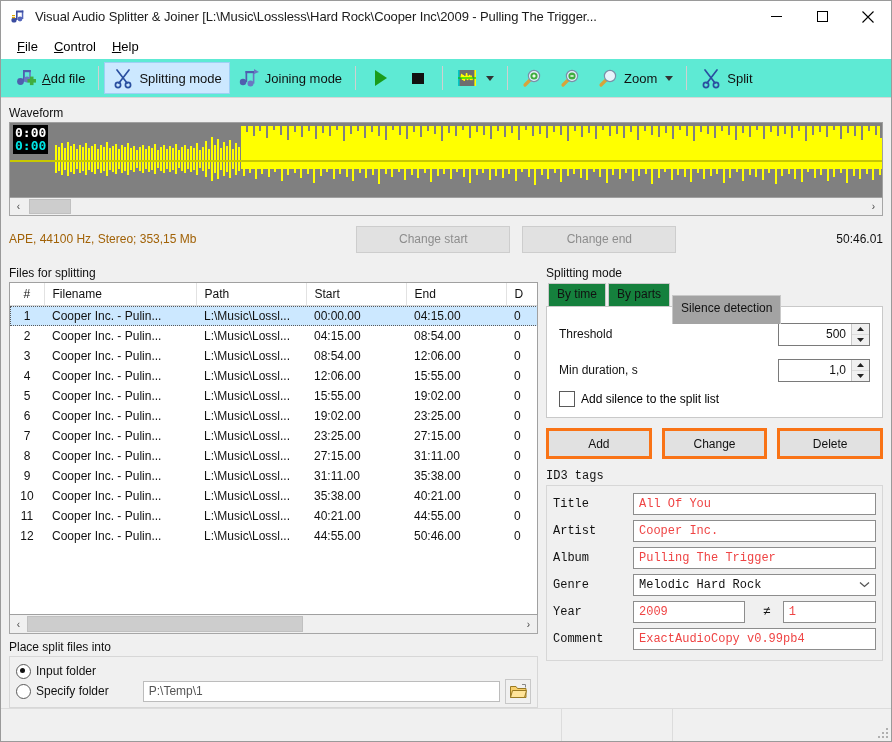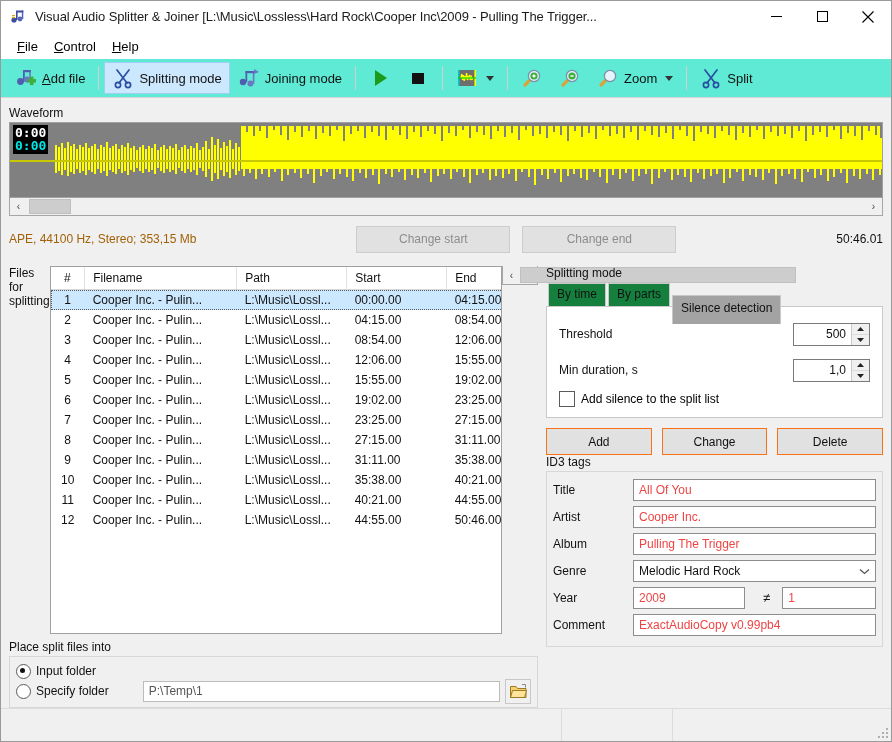--- a/index.html
+++ b/index.html
@@ -203,21 +203,21 @@
     flex: 1 1 auto;
     display: flex;
     padding: 10px 8px 0 8px;
     gap: 8px;
     min-height: 0;
   }
   .col-left { width: 529px; flex: 0 0 auto; display:flex; flex-direction:column; min-height:0;}
   .col-right { flex: 1 1 auto; display:flex; flex-direction:column; min-height:0;}
 
   
-  .files-group { position: relative; flex: 1 1 auto; display:flex; flex-direction:row; min-height:0;}
+  .files-group { position: relative; flex: 1 1 auto; display:flex; flex-direction:column; min-height:0;}
   .files-legend {
     font-size: 12px; color: #111; padding-bottom: 2px;
   }
   .table-wrap {
     border: 1px solid #a0a0a0;
     background: #fff;
     flex: 1 1 auto;
     overflow: hidden;
     display: flex; flex-direction: column;
     min-height: 0;
@@ -344,21 +344,21 @@
     background: #ffffff;
     padding: 12px 12px 10px 12px;
     position: relative;
     top: -1px;
     height: 112px;
     box-sizing: border-box;
   }
   .field-row { display:flex; align-items:center; height: 30px; margin-bottom: 6px; }
   .field-label { font-size:12px; color:#111; flex: 1 1 auto; }
   .spin {
-    width: 77px; height: 23px;
+    width: 92px; height: 23px;
     border: 1px solid #7a7a7a;
     background: #fff;
     display:flex; align-items:stretch;
     flex: 0 0 auto;
     box-sizing: border-box;
   }
   .spin-val {
     flex: 1 1 auto;
     text-align: right;
     font-size: 12px;
@@ -383,27 +383,27 @@
     border:1px solid #5a5a5a; background:#fff;
     flex:0 0 auto;
   }
   .acd-row {
     display:flex; gap:10px; margin-top:9px;
   }
   .acd-btn {
     flex: 1 1 33%;
     height: 25px;
     background:#e1e1e1;
-    border:1px solid #f97316;
+    border:3px solid #f97316;
     font-size:12px; color:#111;
     display:flex; align-items:center; justify-content:center;
   }
 
   
-  .id3-group { position:relative; flex: 1 1 auto; }
+  .id3-group { position:relative; margin-top: 10px; flex: 1 1 auto; font-family: Liberation Mono, monospace; }
   .id3-legend { font-size:12px; color:#111; padding-bottom:2px;}
   .id3-box { border:1px solid #d7d7d7; padding: 4px 6px 8px 6px; }
   .id3-row { display:flex; align-items:center; height:27px; gap:6px; }
   .id3-label { width: 74px; font-size:12px; color:#111; flex:0 0 auto;}
   .tinput {
     flex: 1 1 auto;
     height: 22px;
     border: 1px solid #8d8d8d;
     background:#fff;
     font-size:12px; color:#ef4444;

